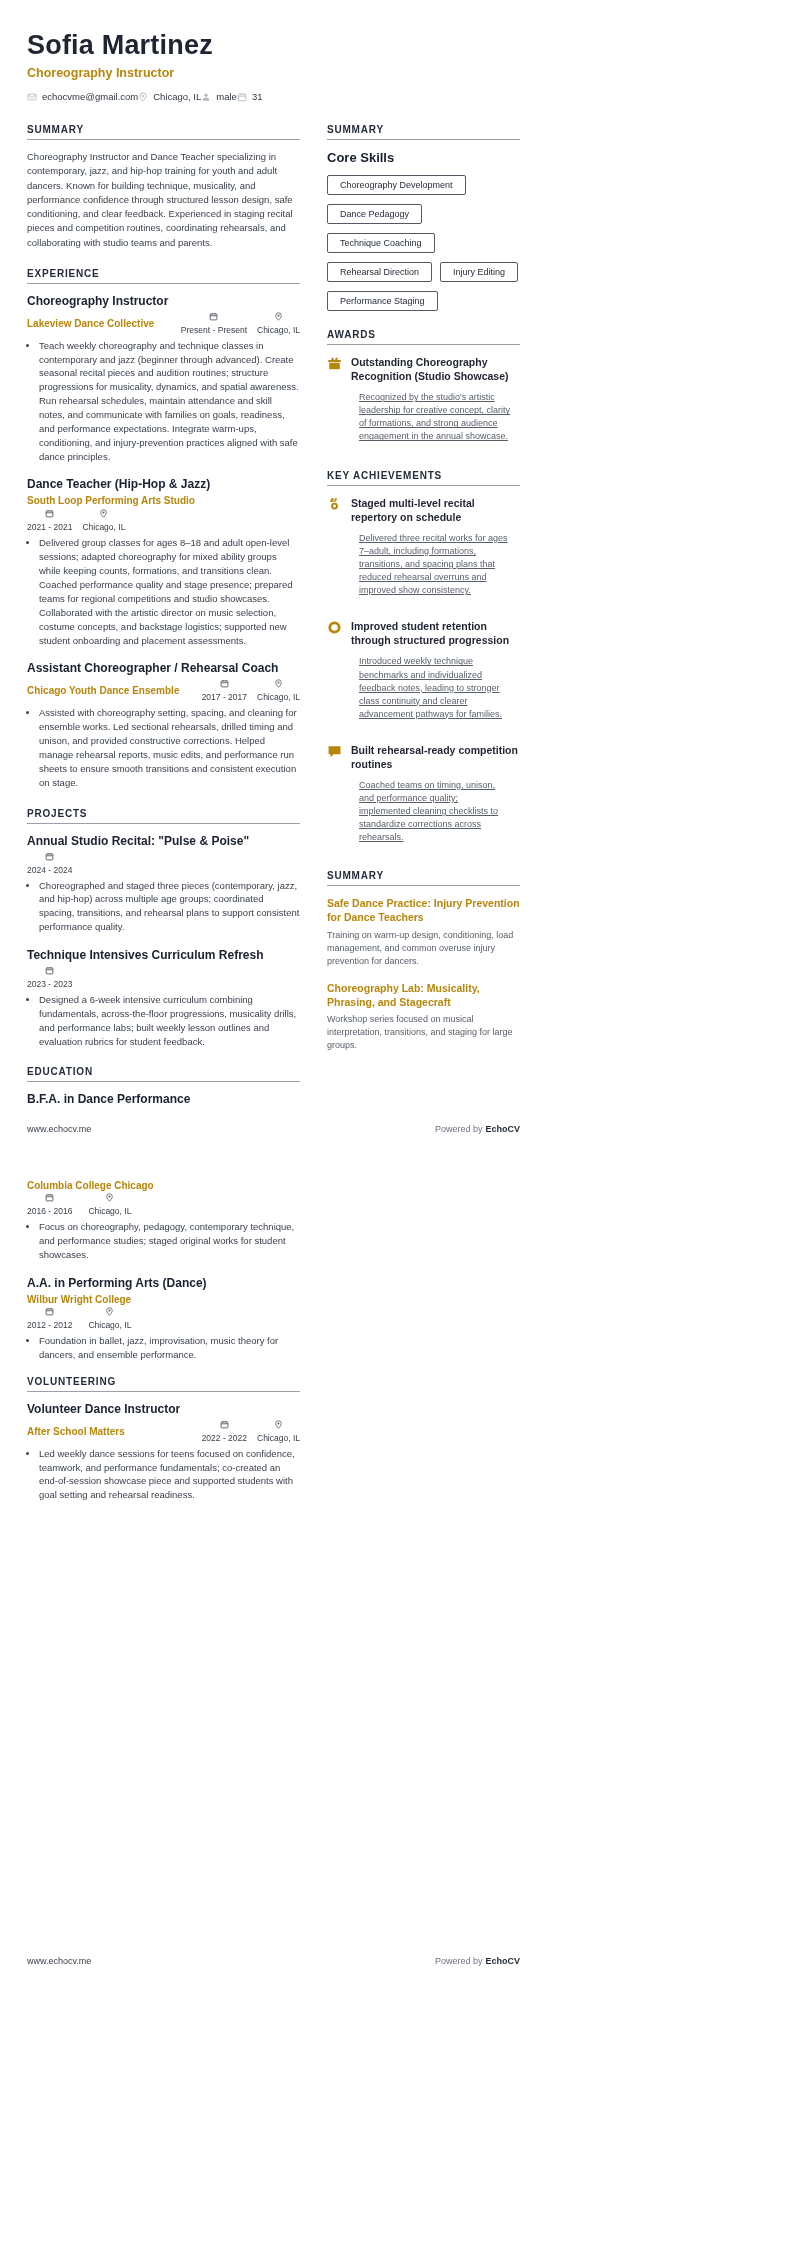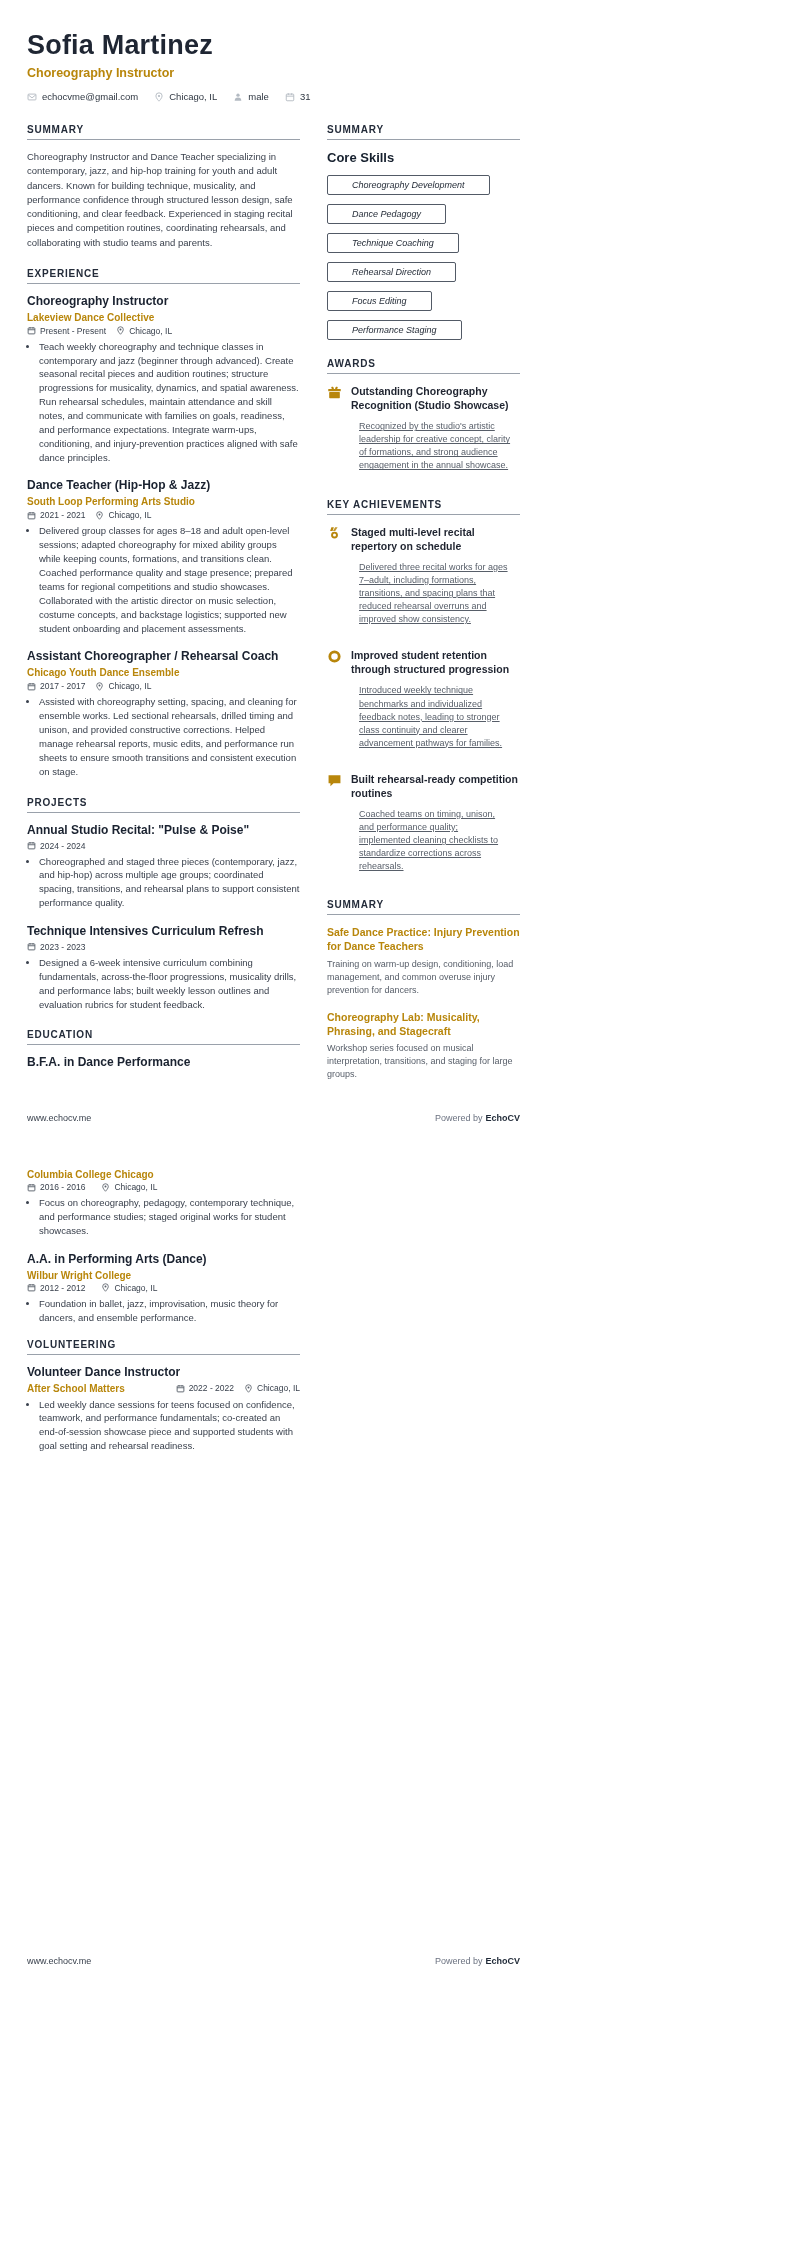--- a/index.html
+++ b/index.html
@@ -19,21 +19,21 @@
     font-family:"Liberation Sans","DejaVu Sans",sans-serif;
     color:var(--body);
     -webkit-font-smoothing:antialiased;
   }
   .sheet{position:relative;width:794px;height:1974px;background:#ffffff;overflow:hidden;}
   .content{position:absolute;left:27px;top:0;width:493px;padding-top:30px;}
 
   
   .name{margin:0 0 5px;font-size:27px;font-weight:700;color:var(--ink);letter-spacing:.2px;}
   .candidate-title{font-size:12.5px;font-weight:700;color:var(--accent);margin-bottom:11px;}
-  .contact-row{display:flex;align-items:center;gap:16px;font-size:9.5px;color:#2f3742;margin-bottom:22px;}
+  .contact-row{display:flex;align-items:center;font-size:9.5px;color:#2f3742;margin-bottom:22px;}
   .contact{display:inline-flex;align-items:center;gap:5px;}
   .contact .ci{color:var(--contacticon);display:inline-flex;}
 
   
   .cols{display:flex;gap:27px;align-items:flex-start;}
   .cols.p1{min-height:612px;}
   .col-left{width:273px;flex:0 0 273px;}
   .col-right{width:193px;flex:0 0 193px;}
 
   section{margin-bottom:18px;}
@@ -43,31 +43,31 @@
   }
   .body-text{margin:0;font-size:9.5px;line-height:1.5;color:var(--body);}
 
   
   .job{margin-bottom:14px;}
   .job-title{margin:0 0 4px;font-size:12px;font-weight:700;color:#1a2230;}
   .meta-row{display:flex;flex-wrap:wrap;justify-content:space-between;align-items:center;gap:3px 16px;margin-bottom:3px;}
   .meta-row.left{justify-content:flex-start;}
   .company{font-size:10px;font-weight:700;color:var(--accent);}
   .meta-group{display:inline-flex;align-items:center;gap:10px;}
-  .meta{display:inline-flex;align-items:center;gap:4px;font-size:8.5px;color:#39414d;white-space:nowrap;}
+  .meta{display:inline-flex;align-items:center;gap:4px;font-size:8.5px;color:#39414d;white-space:nowrap;flex-direction:column;}
   .meta .mi{color:#555c66;display:inline-flex;}
   ul.bullets{margin:4px 0 0;padding-left:12px;}
   ul.bullets li{font-size:9.5px;line-height:1.46;color:var(--body);margin-bottom:2px;}
 
   
   .group-title{font-size:13px;font-weight:700;color:#16202e;margin:0 0 10px;}
   .tags{display:flex;flex-wrap:wrap;gap:9px 8px;}
   .tag{
-    border:1px solid #525a66;border-radius:2px;padding:4px 24px;
-    font-size:9px;color:#1f2733;background:#fff;white-space:nowrap;font-style:italic;
+    border:1px solid #525a66;border-radius:2px;padding:4px 12px;
+    font-size:9px;color:#1f2733;background:#fff;white-space:nowrap;
   }
   .ach{display:flex;gap:9px;margin-bottom:14px;}
   .ach-ic{flex:0 0 15px;color:var(--accent);display:flex;padding-top:1px;}
   .ach-body{flex:1;min-width:0;}
   .ach-title{font-size:10.5px;font-weight:700;color:#1f2430;line-height:1.35;margin:0 0 4px;}
   .ach-desc{font-size:9px;color:var(--muted);line-height:1.45;margin:8px;text-decoration:underline;}
   .tr-item{margin-bottom:13px;}
   .tr-title{font-size:10.5px;font-weight:700;color:var(--accent);line-height:1.35;margin:0 0 4px;}
   .tr-desc{font-size:9px;color:var(--muted);line-height:1.45;margin:0;}
 
@@ -281,21 +281,21 @@
       <div class="col-right">
 
         <section>
           <h2 class="sec">SUMMARY</h2>
           <h3 class="group-title">Core Skills</h3>
           <div class="tags">
             <span class="tag">Choreography Development</span>
             <span class="tag">Dance Pedagogy</span>
             <span class="tag">Technique Coaching</span>
             <span class="tag">Rehearsal Direction</span>
-            <span class="tag">Focus Editing</span>
+            <span class="tag">Injury Editing</span>
             <span class="tag">Performance Staging</span>
           </div>
         </section>
 
         <section>
           <h2 class="sec">AWARDS</h2>
           <div class="ach">
             <span class="ach-ic">
                 <svg viewBox="0 0 24 24" width="15" height="15" fill="currentColor">
                   <rect x="3.5" y="11" width="17" height="10" rx="1"></rect>

